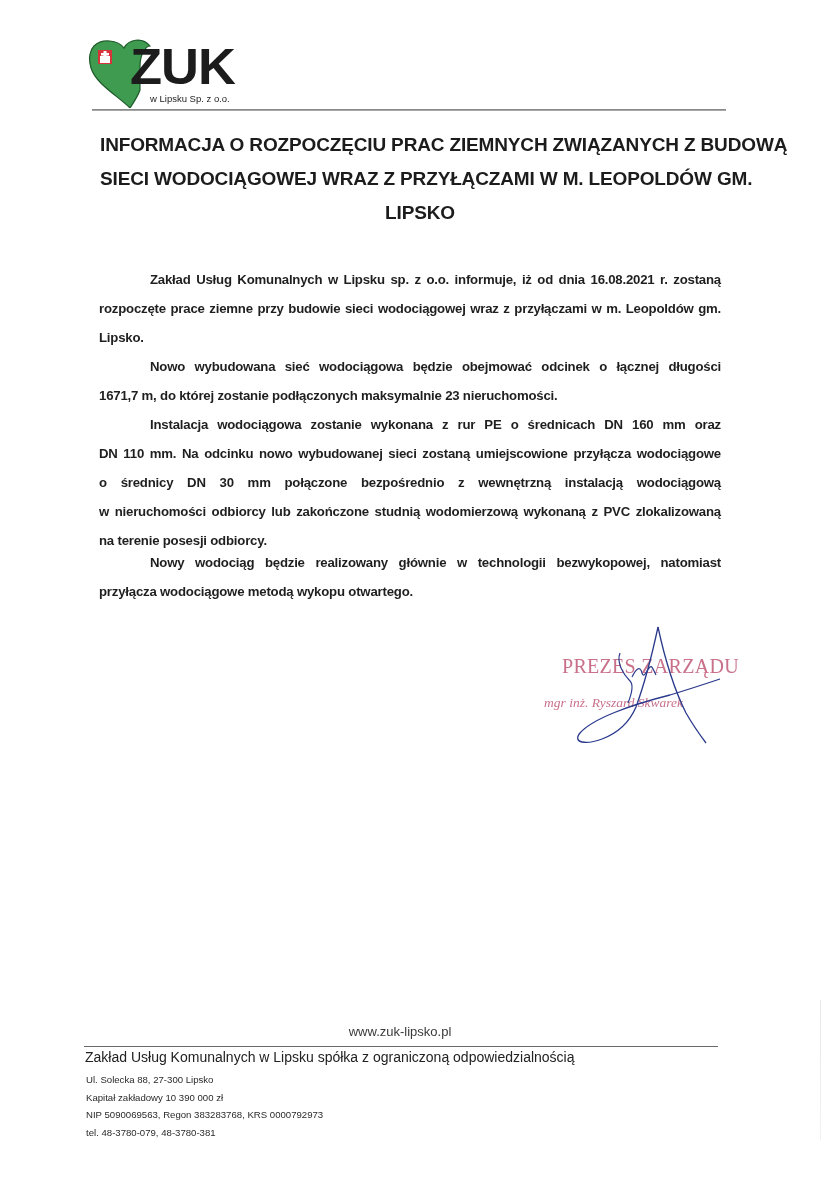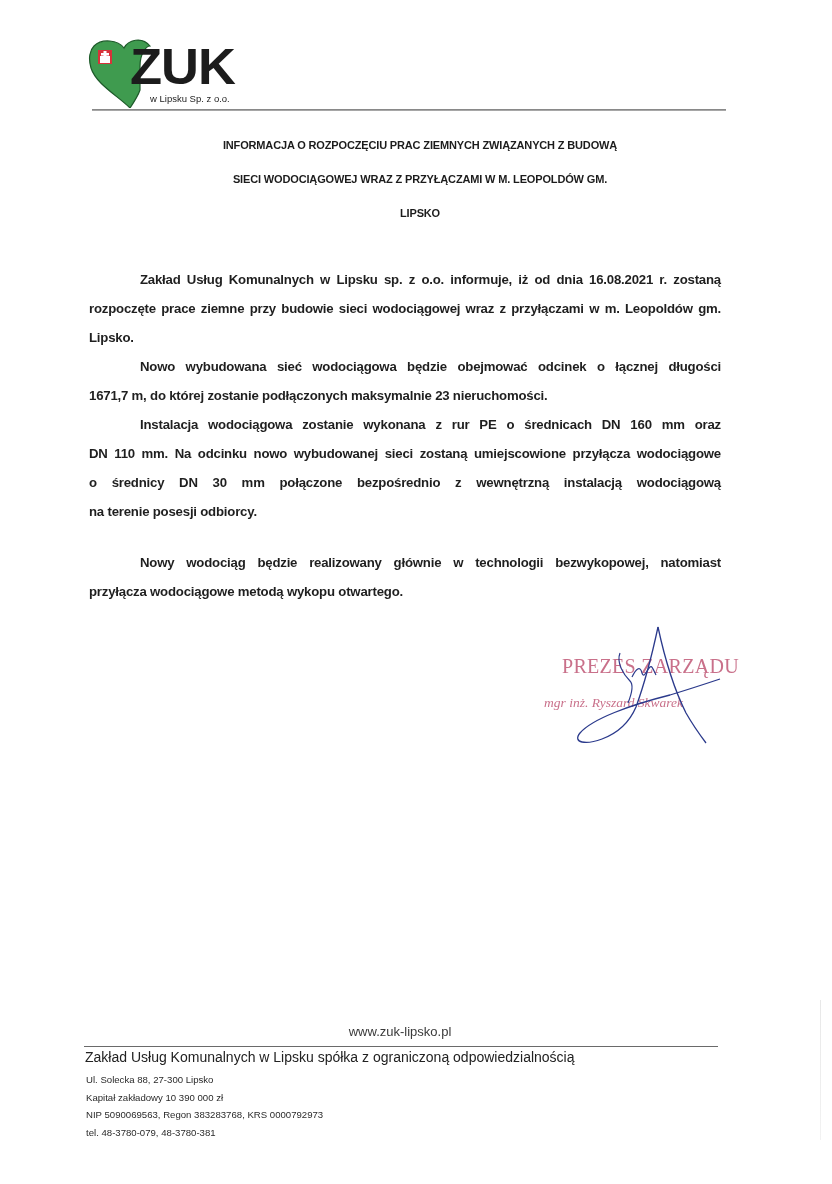--- a/index.html
+++ b/index.html
@@ -64,21 +64,21 @@
 
     
     .title {
       position: absolute;
       left: 100px;
       top: 128px;
       width: 640px;
       text-align: center;
       font-family: "Liberation Sans", sans-serif;
       font-weight: 700;
-      font-size: 11px;
+      font-size: 19px;
       line-height: 34px;
       color: #1c1c1c;
       letter-spacing: -0.15px;
     }
     .title div { white-space: nowrap; }
 
     
     .body-text {
       position: absolute;
       left: 89px;
@@ -89,20 +89,21 @@
       line-height: 29px;
       color: #1f1f1f;
       text-align: justify;
       letter-spacing: -0.2px;
     }
     .body-text .line {
       display: block;
       white-space: nowrap;
       text-align-last: justify;
       height: 29px;
+      margin-left: 10px;
     }
     .body-text .line.indent { padding-left: 51px; }
     .body-text .line.last { text-align-last: left; }
 
     .p1 { top: 265px; }
     .p2 { top: 352px; }
     .p3 { top: 410px; }
     .p4 { top: 548px; }
 
     
@@ -223,20 +224,21 @@
 
   <div class="body-text p2">
     <span class="line indent">Nowo wybudowana sieć wodociągowa będzie obejmować odcinek o łącznej długości</span>
     <span class="line last">1671,7 m, do której zostanie podłączonych maksymalnie 23 nieruchomości.</span>
   </div>
 
   <div class="body-text p3">
     <span class="line indent">Instalacja wodociągowa zostanie wykonana z rur PE o średnicach DN 160 mm oraz</span>
     <span class="line">DN 110 mm. Na odcinku nowo wybudowanej sieci zostaną umiejscowione przyłącza wodociągowe</span>
     <span class="line">o średnicy DN 30 mm połączone bezpośrednio z wewnętrzną instalacją wodociągową</span>
+    <span class="line">w nieruchomości odbiorcy lub zakończone studnią wodomierzową wykonaną z PVC zlokalizowaną</span>
     <span class="line last">na terenie posesji odbiorcy.</span>
   </div>
 
   <div class="body-text p4">
     <span class="line indent">Nowy wodociąg będzie realizowany głównie w technologii bezwykopowej, natomiast</span>
     <span class="line last">przyłącza wodociągowe metodą wykopu otwartego.</span>
   </div>
 
   <div class="stamp">
     <div class="stamp-title">PREZES ZARZĄDU</div>

